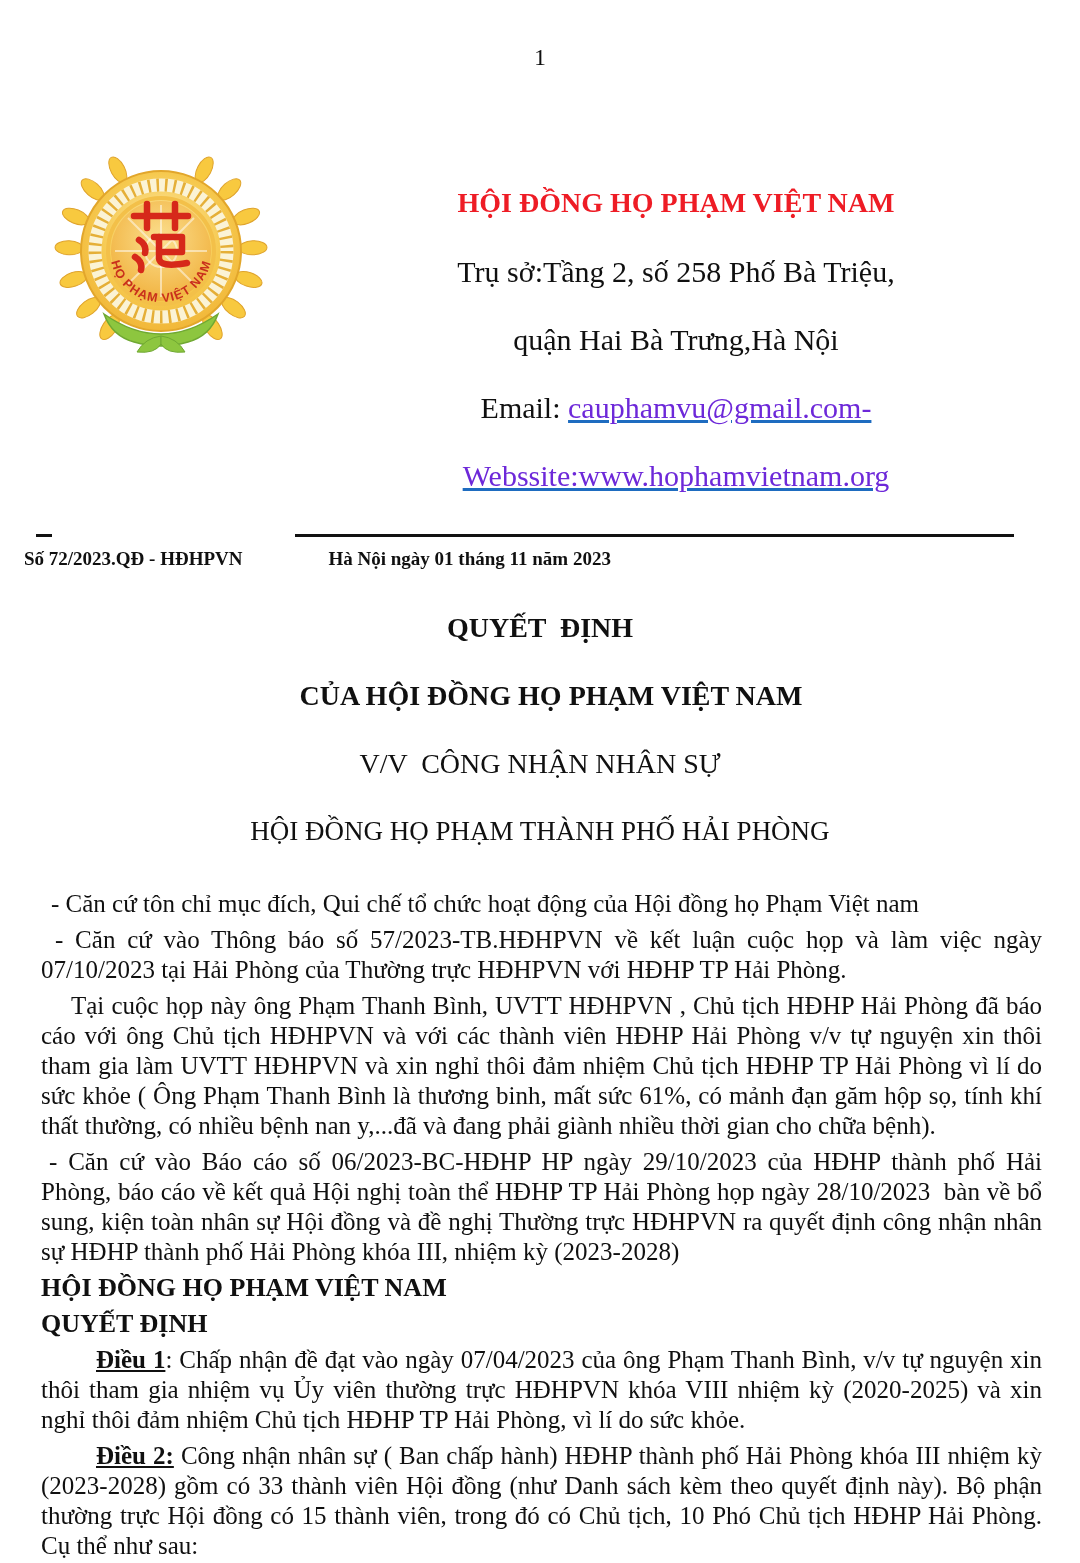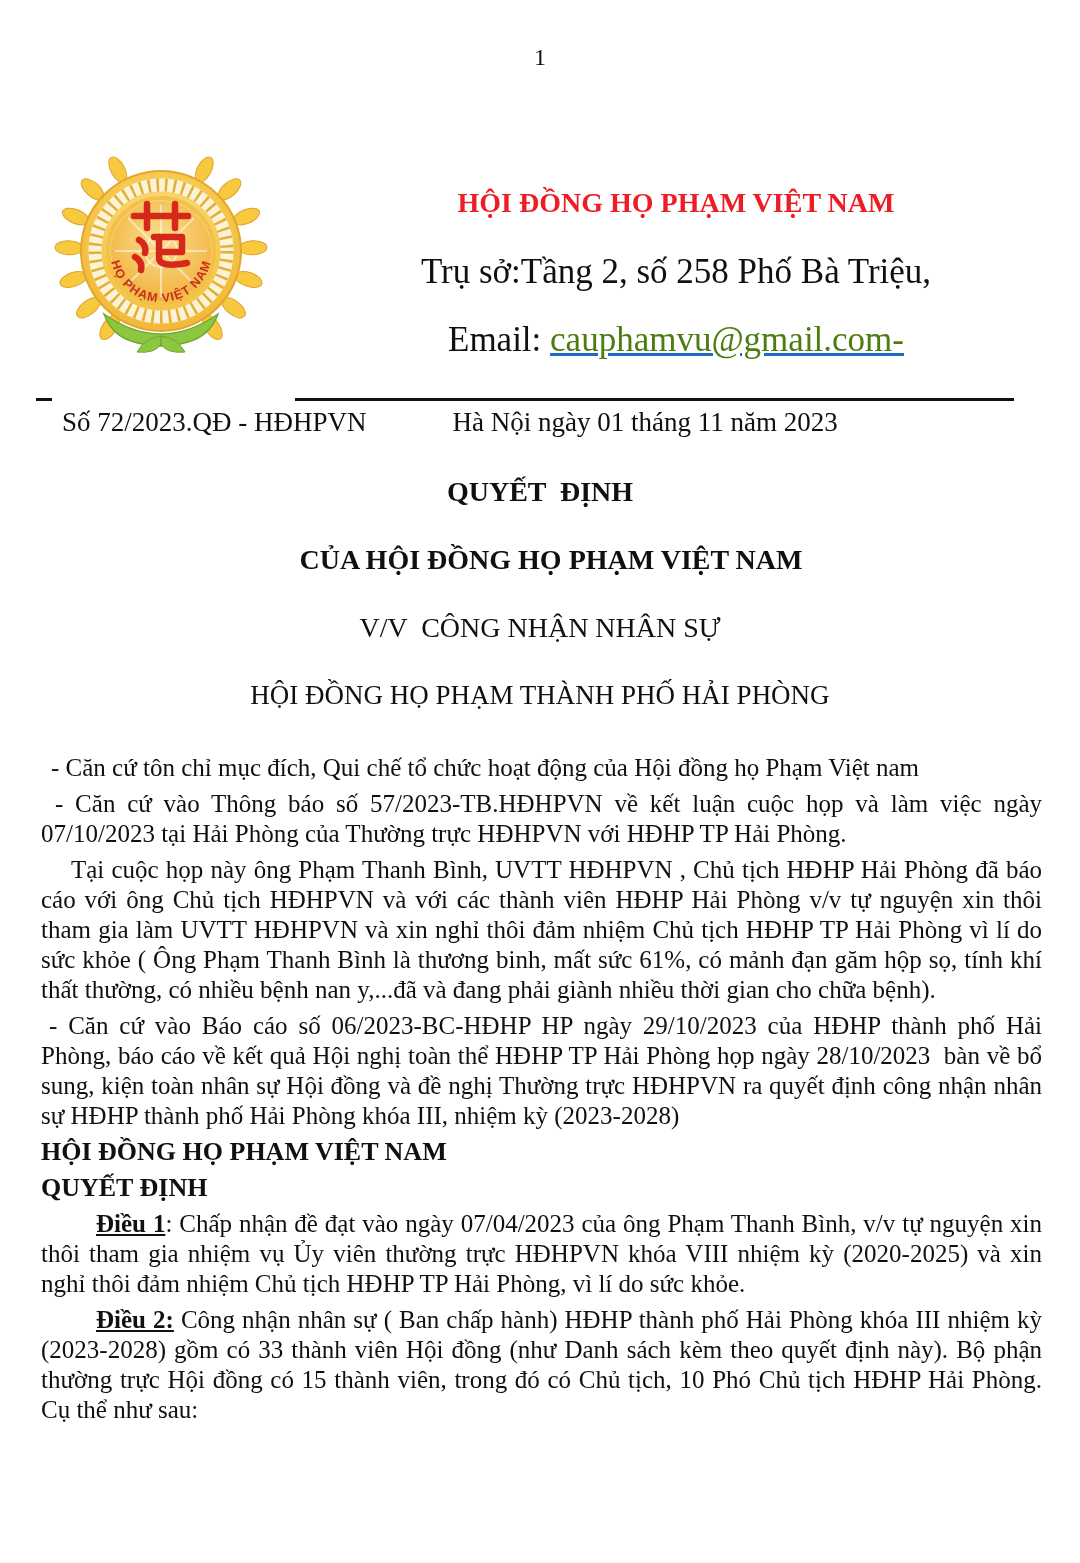--- a/index.html
+++ b/index.html
@@ -36,41 +36,42 @@
     text-align:center;
     white-space:pre-wrap;
   }
   .org-name{
     color:#ee1c25;
     font-weight:bold;
     font-size:28px;
     line-height:34px;
   }
   .hdr-line{
-    font-size:35px;
+    font-size:30px;
     line-height:32px;
   }
   .lnk{
-    color:#4d7c0f;
+    color:#6d28d9;
     text-decoration:underline;
     text-decoration-color:#1e6cc0;
     cursor:pointer;
   }
   
   .rule-row{position:relative;height:8px;margin-top:4px;}
   .margin-dash{position:absolute;left:36px;top:2px;width:16px;height:3px;background:#111;}
   .hr-line{position:absolute;left:295px;right:66px;top:2px;height:3px;background:#111;}
   
   .meta-row{
     display:flex;
-    padding-left:62px;
+    padding-left:24px;
     margin-top:3px;
-    font-size:27px;
+    font-size:19px;
     line-height:31px;
     white-space:pre-wrap;
+    font-weight:bold;
   }
   .meta-date{margin-left:86px;}
   
   .title-block{margin-top:2px;text-align:center;white-space:pre-wrap;}
   .title-l1{font-size:28px;font-weight:bold;line-height:32px;}
   .title-l2{font-size:28px;font-weight:bold;line-height:32px;margin-left:22px;}
   .title-l3{font-size:28px;line-height:31px;}
   .title-l4{font-size:27px;line-height:32px;}
   
   .body{
@@ -162,21 +163,23 @@
 
         <text font-family="Liberation Sans, DejaVu Sans, sans-serif" font-size="12.5" font-weight="bold" fill="#C9301C" letter-spacing="1">
           <textPath href="#arcT" startOffset="50%" text-anchor="middle">HỌ PHẠM VIỆT NAM</textPath>
         </text>
       </svg>
     </div>
 
     <div class="header-text">
       <div class="org-name">HỘI ĐỒNG HỌ PHẠM VIỆT NAM</div>
       <div class="hdr-line">Trụ sở:Tầng 2, số 258 Phố Bà Triệu,</div>
+      <div class="hdr-line">quận Hai Bà Trưng,Hà Nội</div>
       <div class="hdr-line"><span>Email: </span><a href="#" class="lnk">cauphamvu@gmail.com-</a></div>
+      <div class="hdr-line"><a href="#" class="lnk">Webssite:www.hophamvietnam.org</a></div>
     </div>
   </div>
 
   <div class="rule-row">
     <div class="margin-dash"></div>
     <div class="hr-line"></div>
   </div>
 
   <div class="meta-row">
     <span>Số 72/2023.QĐ - HĐHPVN</span>

